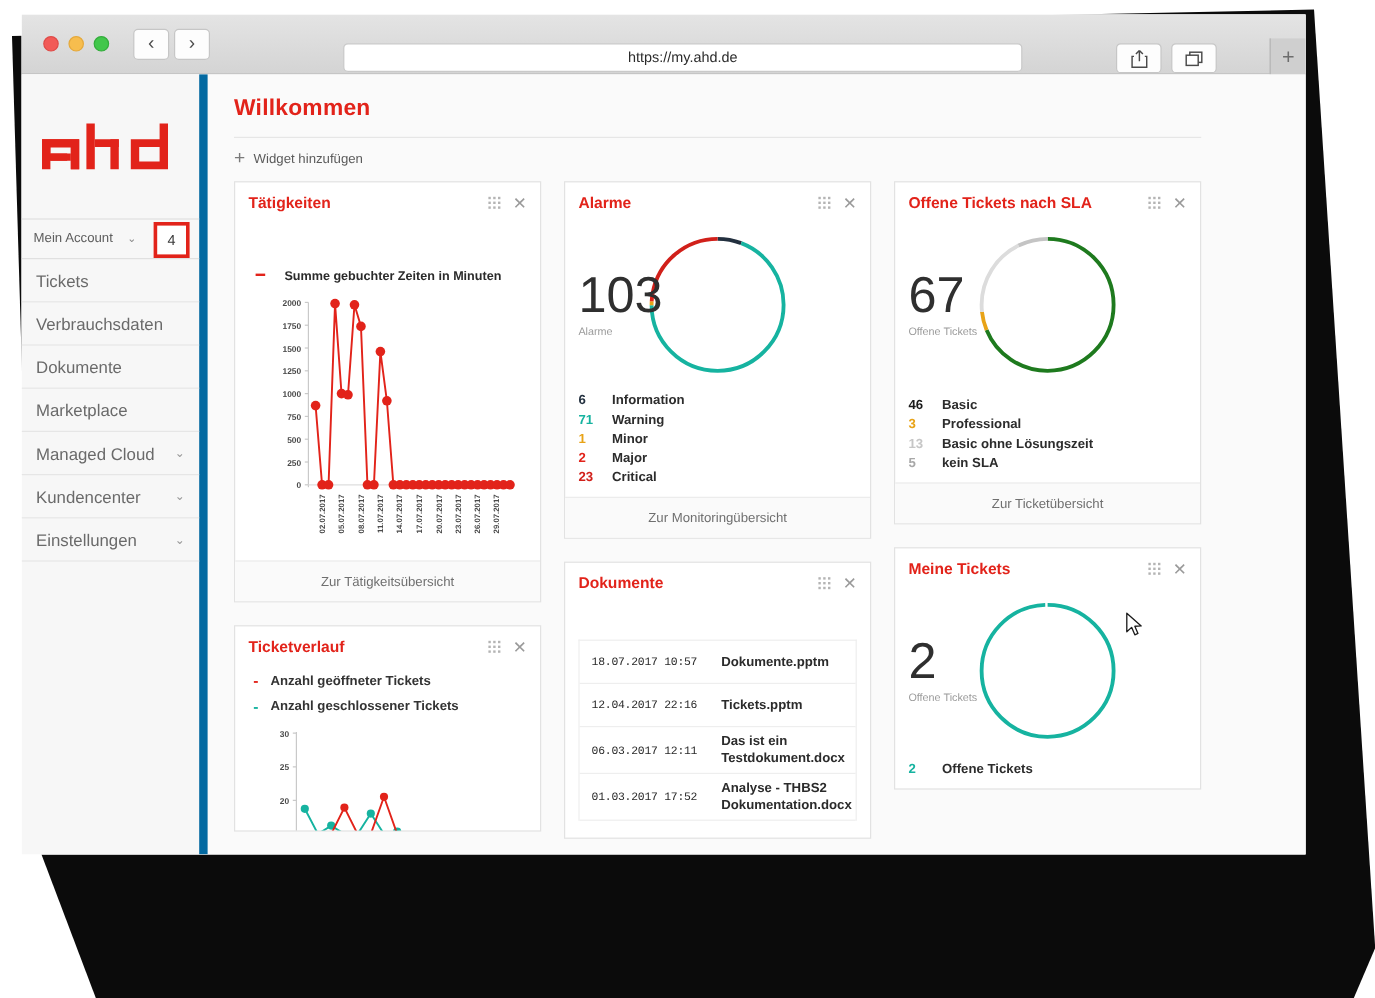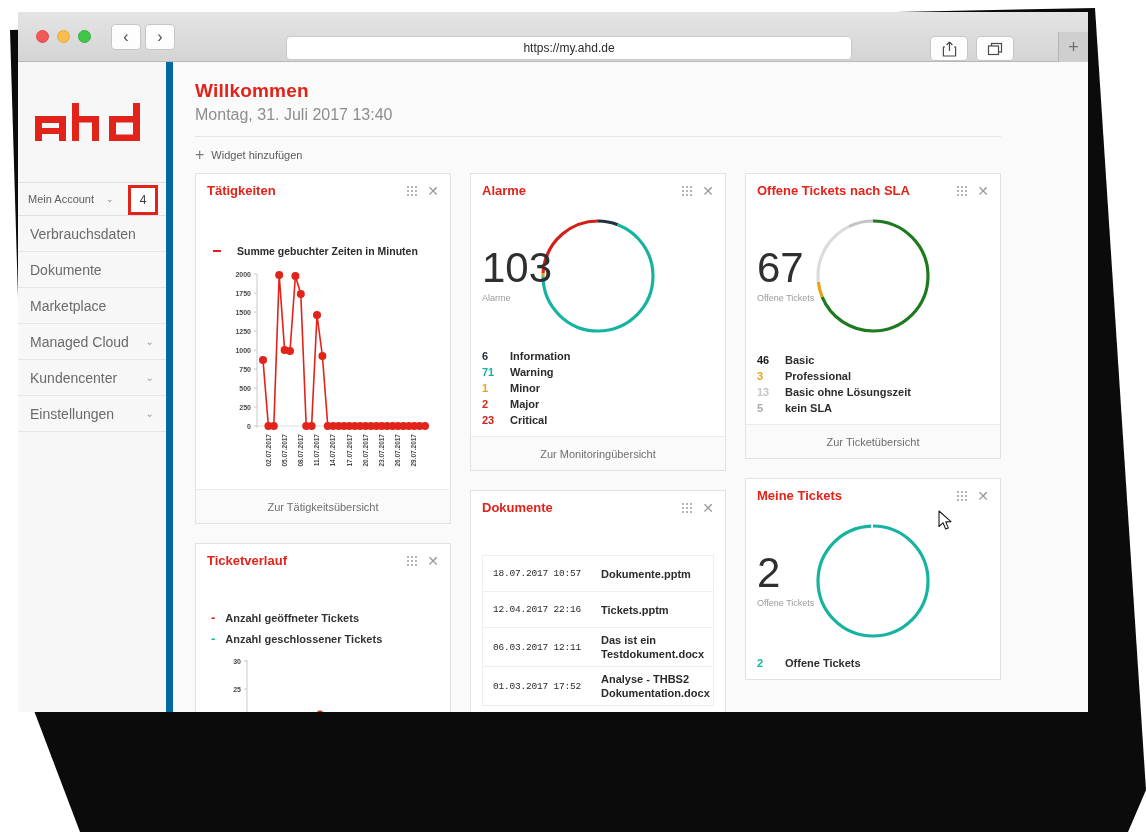--- a/index.html
+++ b/index.html
@@ -315,20 +315,24 @@
           </svg>
         </div>
 
         <div class="acct-row">
           <span>Mein Account</span>
           <span class="acct-chev">⌄</span>
           <span class="badge">4</span>
         </div>
 
         <div class="navitem">
+          <span>Tickets</span>
+          <span class="chev"></span>
+        </div>
+        <div class="navitem">
           <span>Verbrauchsdaten</span>
           <span class="chev"></span>
         </div>
         <div class="navitem">
           <span>Dokumente</span>
           <span class="chev"></span>
         </div>
         <div class="navitem">
           <span>Marketplace</span>
           <span class="chev"></span>
@@ -342,21 +346,20 @@
           <span class="chev">⌄</span>
         </div>
         <div class="navitem">
           <span>Einstellungen</span>
           <span class="chev">⌄</span>
         </div>
       </div>
 
       <div class="content">
         <div class="welcome">Willkommen</div>
-        <div class="subdate">Montag, 31. Juli 2017 13:40</div>
         <div class="hr"></div>
 
         <div class="addwidget">
           <span class="plus">+</span>
           <span>Widget hinzufügen</span>
         </div>
 
         <div class="grid">
 
           <div class="col">
@@ -457,21 +460,21 @@
                     <text class="axis-txt-sm" transform="translate(161,228) rotate(-90)" text-anchor="end">20.07.2017</text>
                     <text class="axis-txt-sm" transform="translate(177,228) rotate(-90)" text-anchor="end">23.07.2017</text>
                     <text class="axis-txt-sm" transform="translate(193,228) rotate(-90)" text-anchor="end">26.07.2017</text>
                     <text class="axis-txt-sm" transform="translate(209,228) rotate(-90)" text-anchor="end">29.07.2017</text>
                   </g>
                 </svg>
               </div>
               <div class="w-foot">Zur Tätigkeitsübersicht</div>
             </div>
 
-            <div class="widget" style="height:172px;overflow:hidden;gap:28px;">
+            <div class="widget" style="height:172px;overflow:hidden;">
               <div class="w-head">
                 <div class="w-title">Ticketverlauf</div>
                 <div class="w-icons">
                   <span class="drag-dots">
                       <i></i>
                       <i></i>
                       <i></i>
                       <i></i>
                       <i></i>
                       <i></i>

